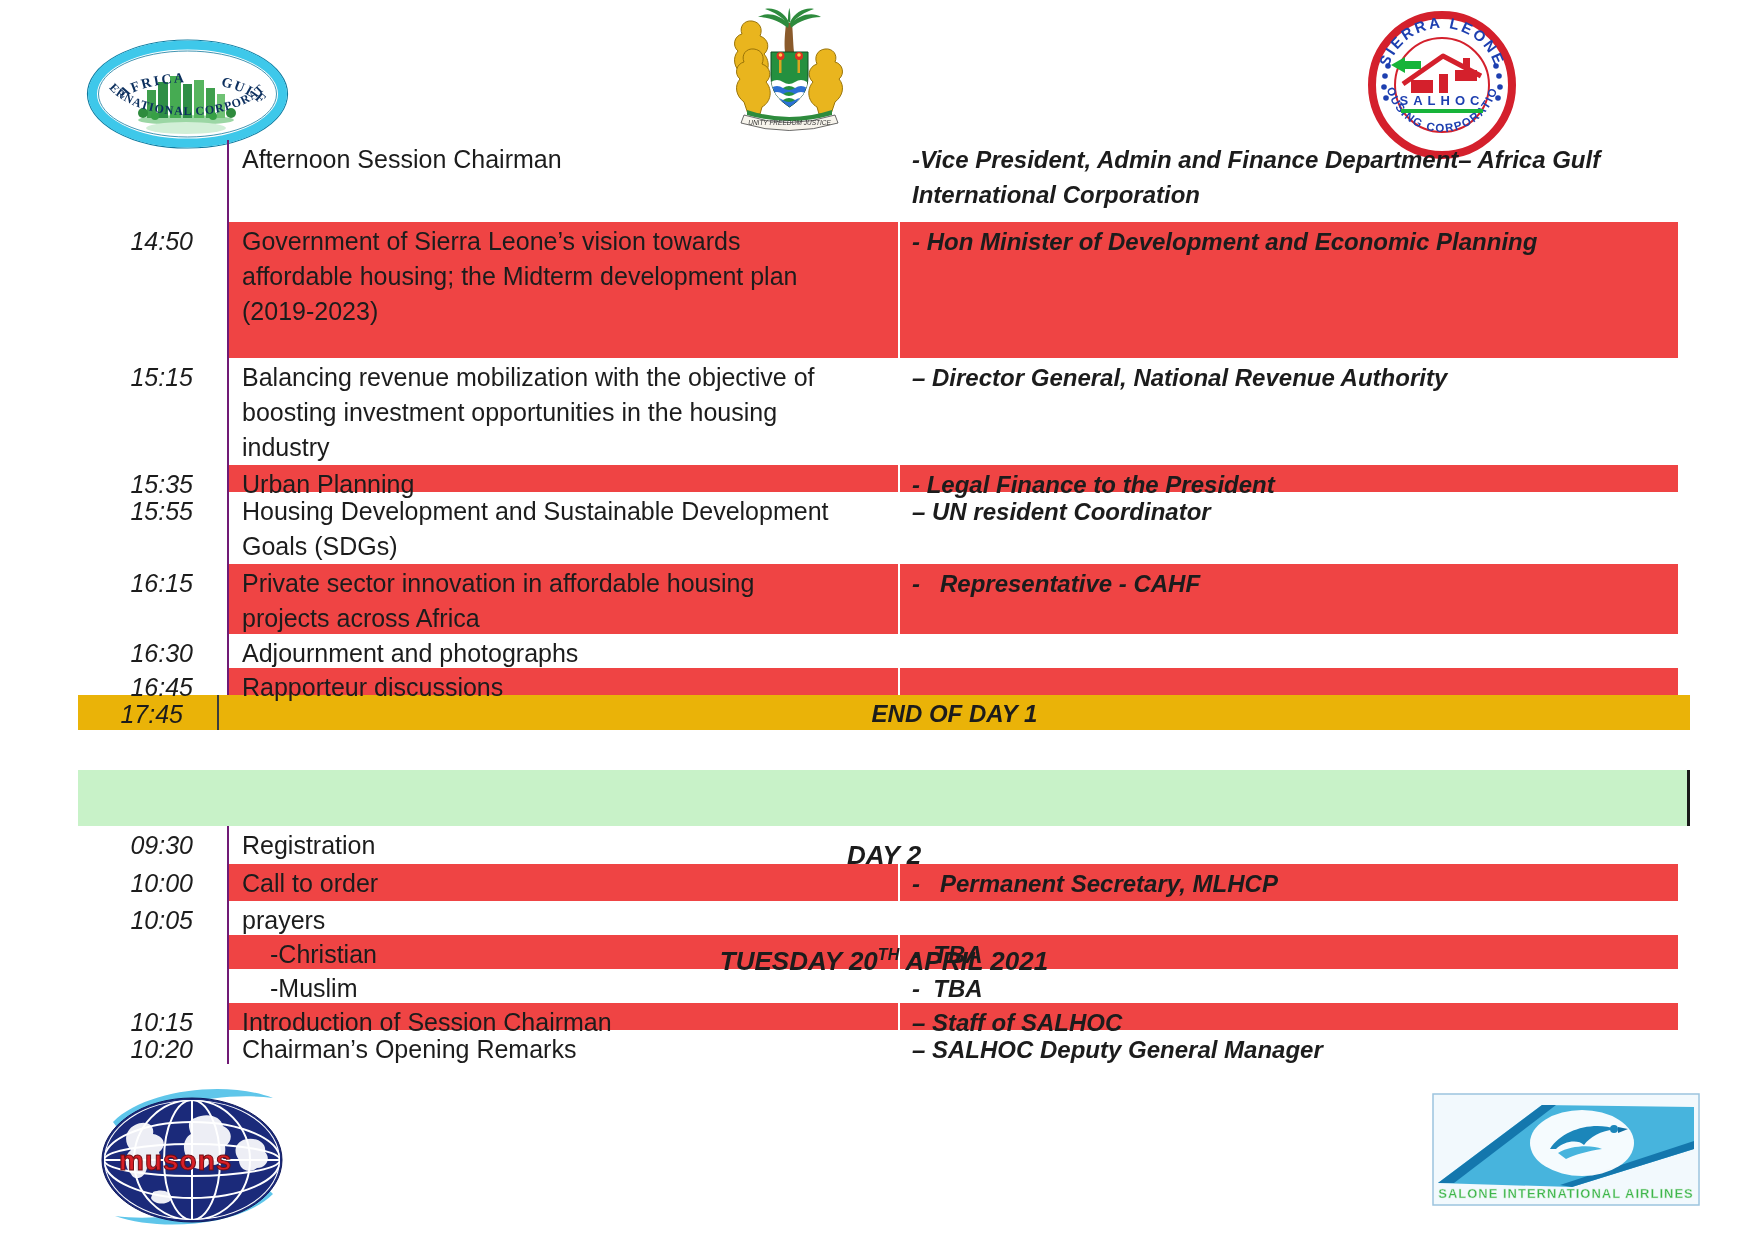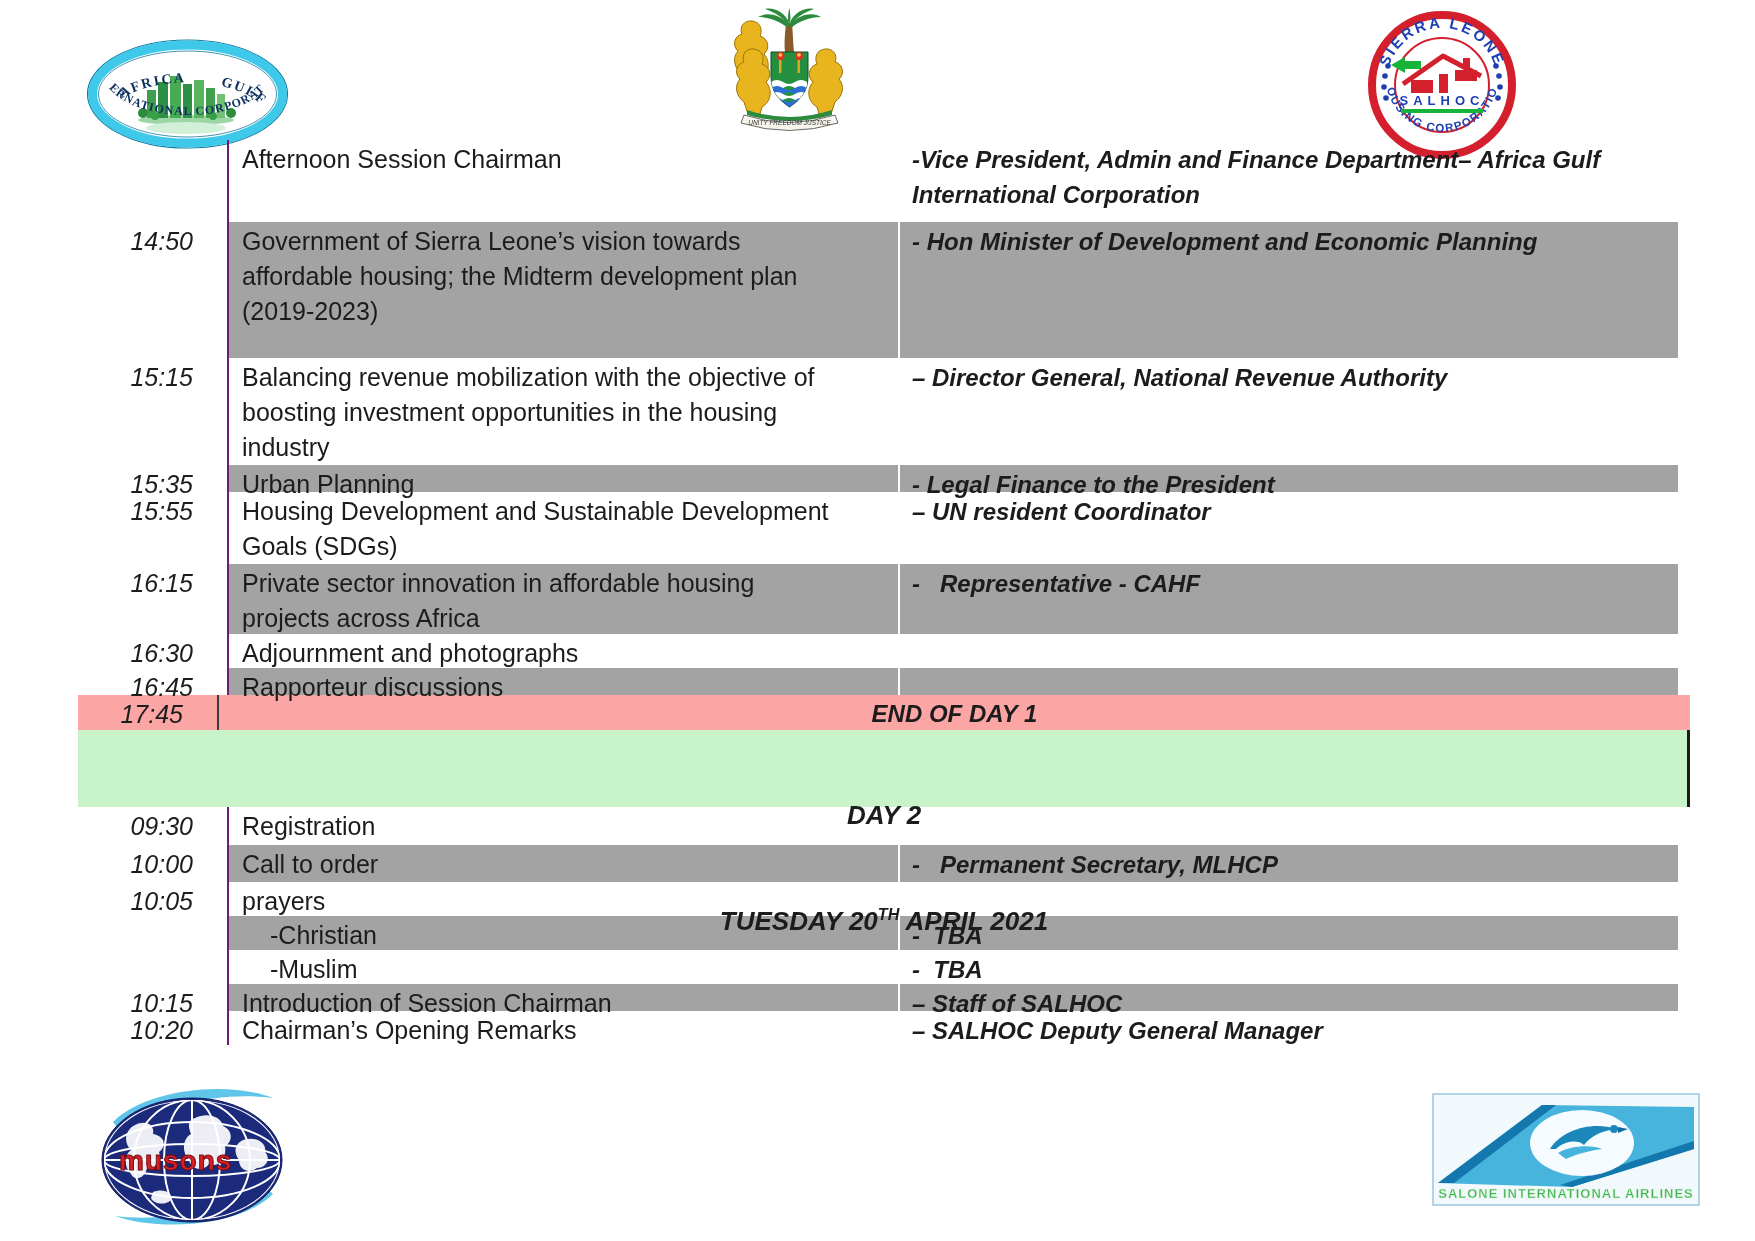--- a/index.html
+++ b/index.html
@@ -10,30 +10,30 @@
   .logo{position:absolute;}
   
   .sched{position:absolute;left:78px;top:140px;width:1612px;}
   .row{display:flex;align-items:stretch;box-sizing:border-box;}
   .ct{width:149px;box-sizing:border-box;text-align:right;padding:2px 34px 0 0;
       font-style:italic;font-size:25px;line-height:35px;white-space:pre-wrap;}
   .cm{width:671px;box-sizing:border-box;border-left:2px solid #701a75;
       padding:2px 0 0 13px;font-size:25px;line-height:35px;white-space:pre-wrap;}
   .cs{width:778px;box-sizing:border-box;margin-left:2px;padding:2px 0 0 12px;
       font-weight:bold;font-style:italic;font-size:24px;line-height:35px;white-space:pre-wrap;}
-  .g .cm,.g .cs{background:#a3a3a3;}
+  .g .cm,.g .cs{background:#ef4444;}
   .indent .cm{padding-left:41px;}
   .h82{height:82px}.h106{height:136px}.h107{height:107px}.h35{height:27px}
   .h72{height:72px}.h70{height:70px}.h36{height:34px}.h38{height:38px}.h37{height:37px}
-  .bluerow{background:#fca5a5;height:35px;}
+  .bluerow{background:#eab308;height:35px;}
   .bluebanner{width:1613px;box-sizing:border-box;border-left:2px solid #3c3c3c;
       text-align:center;font-weight:bold;font-style:italic;font-size:24px;line-height:33px;padding-top:2px;}
-  .greenrow{background:#c8f2c8;width:1612px;height:77px;position:relative;
+  .greenrow{background:#c8f2c8;width:1612px;height:56px;position:relative;
       text-align:center;font-weight:bold;font-style:italic;font-size:26px;line-height:33px;
-      padding-top:3px;box-sizing:border-box;white-space:pre-wrap;}
+      padding-top:3px;box-sizing:border-box;white-space:pre-wrap;margin-top:40px;}
   .greenrow sup{font-size:0.62em;}
   .tick{position:absolute;right:0;top:0;width:3px;height:100%;background:#1a1a1a;}
 </style>
 </head>
 <body>
 
 <svg class="logo" style="left:85px;top:38px" width="205" height="112" viewBox="0 0 205 112">
   <ellipse cx="102.5" cy="56" rx="100" ry="54" fill="#ffffff" stroke="#117a9e" stroke-width="1.2"></ellipse>
   <ellipse cx="102.5" cy="56" rx="95" ry="49" fill="none" stroke="#3ec8ea" stroke-width="9"></ellipse>
   <ellipse cx="102.5" cy="56" rx="89" ry="43" fill="none" stroke="#117a9e" stroke-width="0.8"></ellipse>

